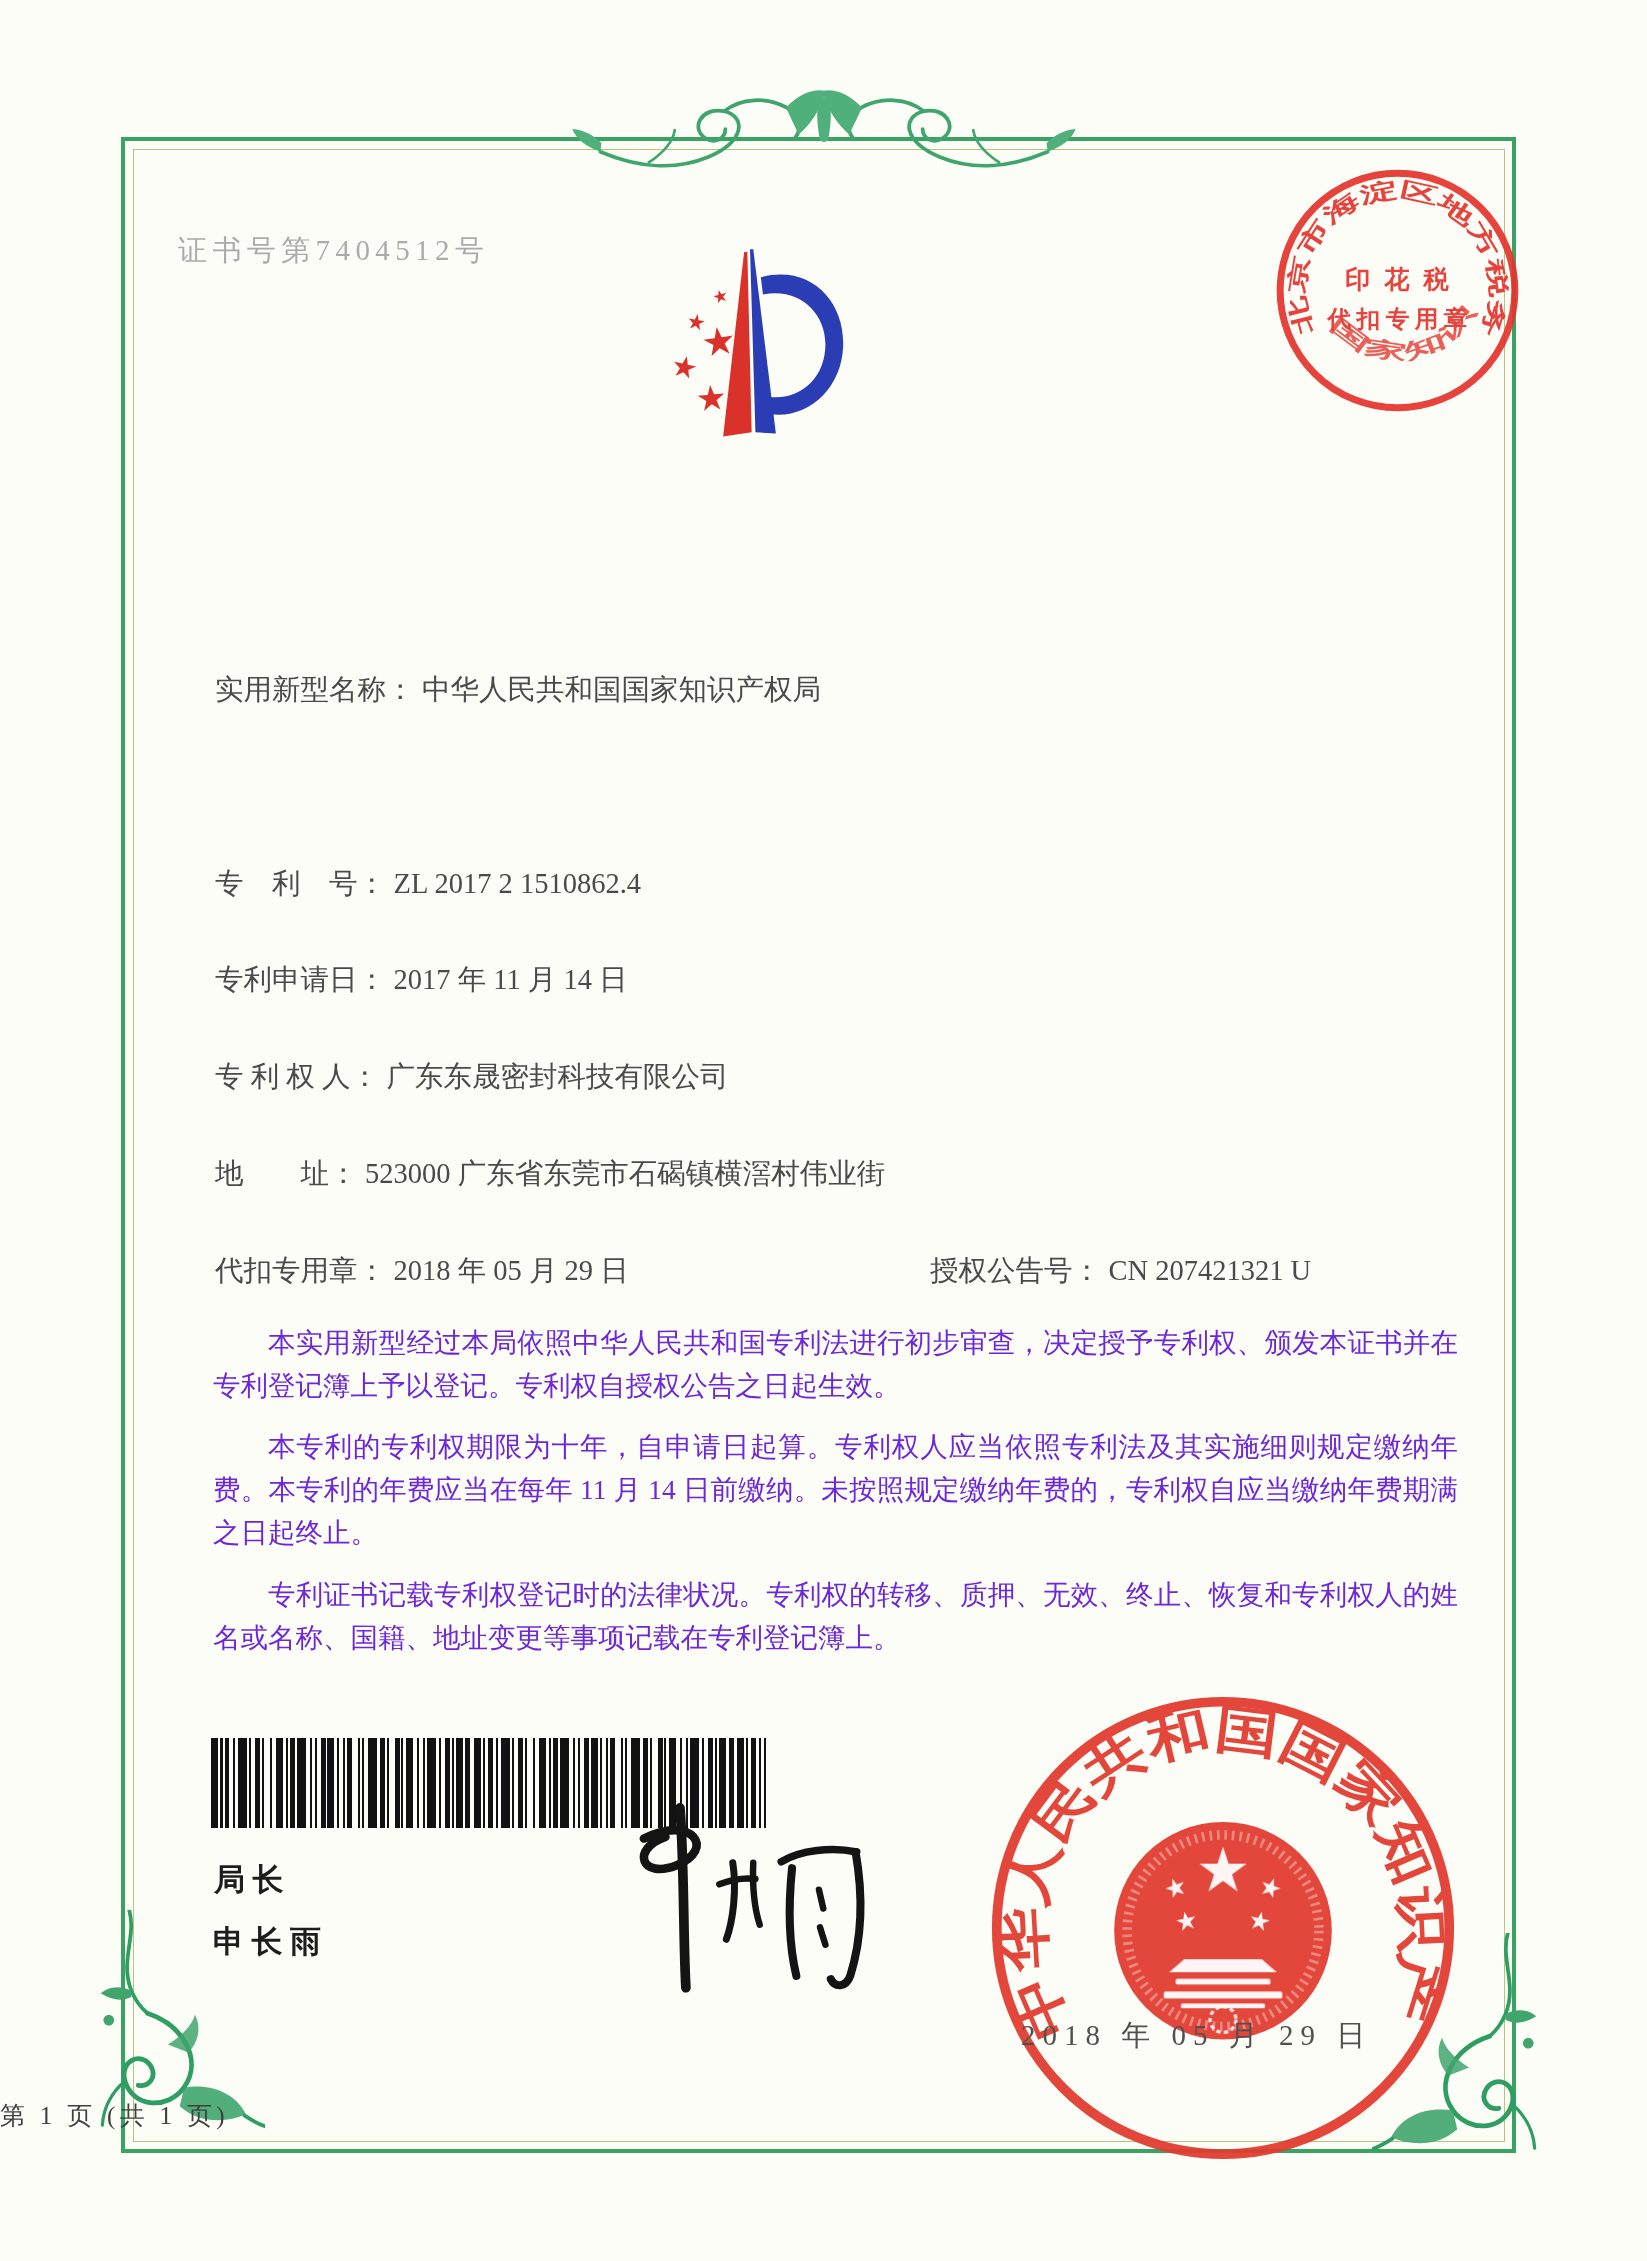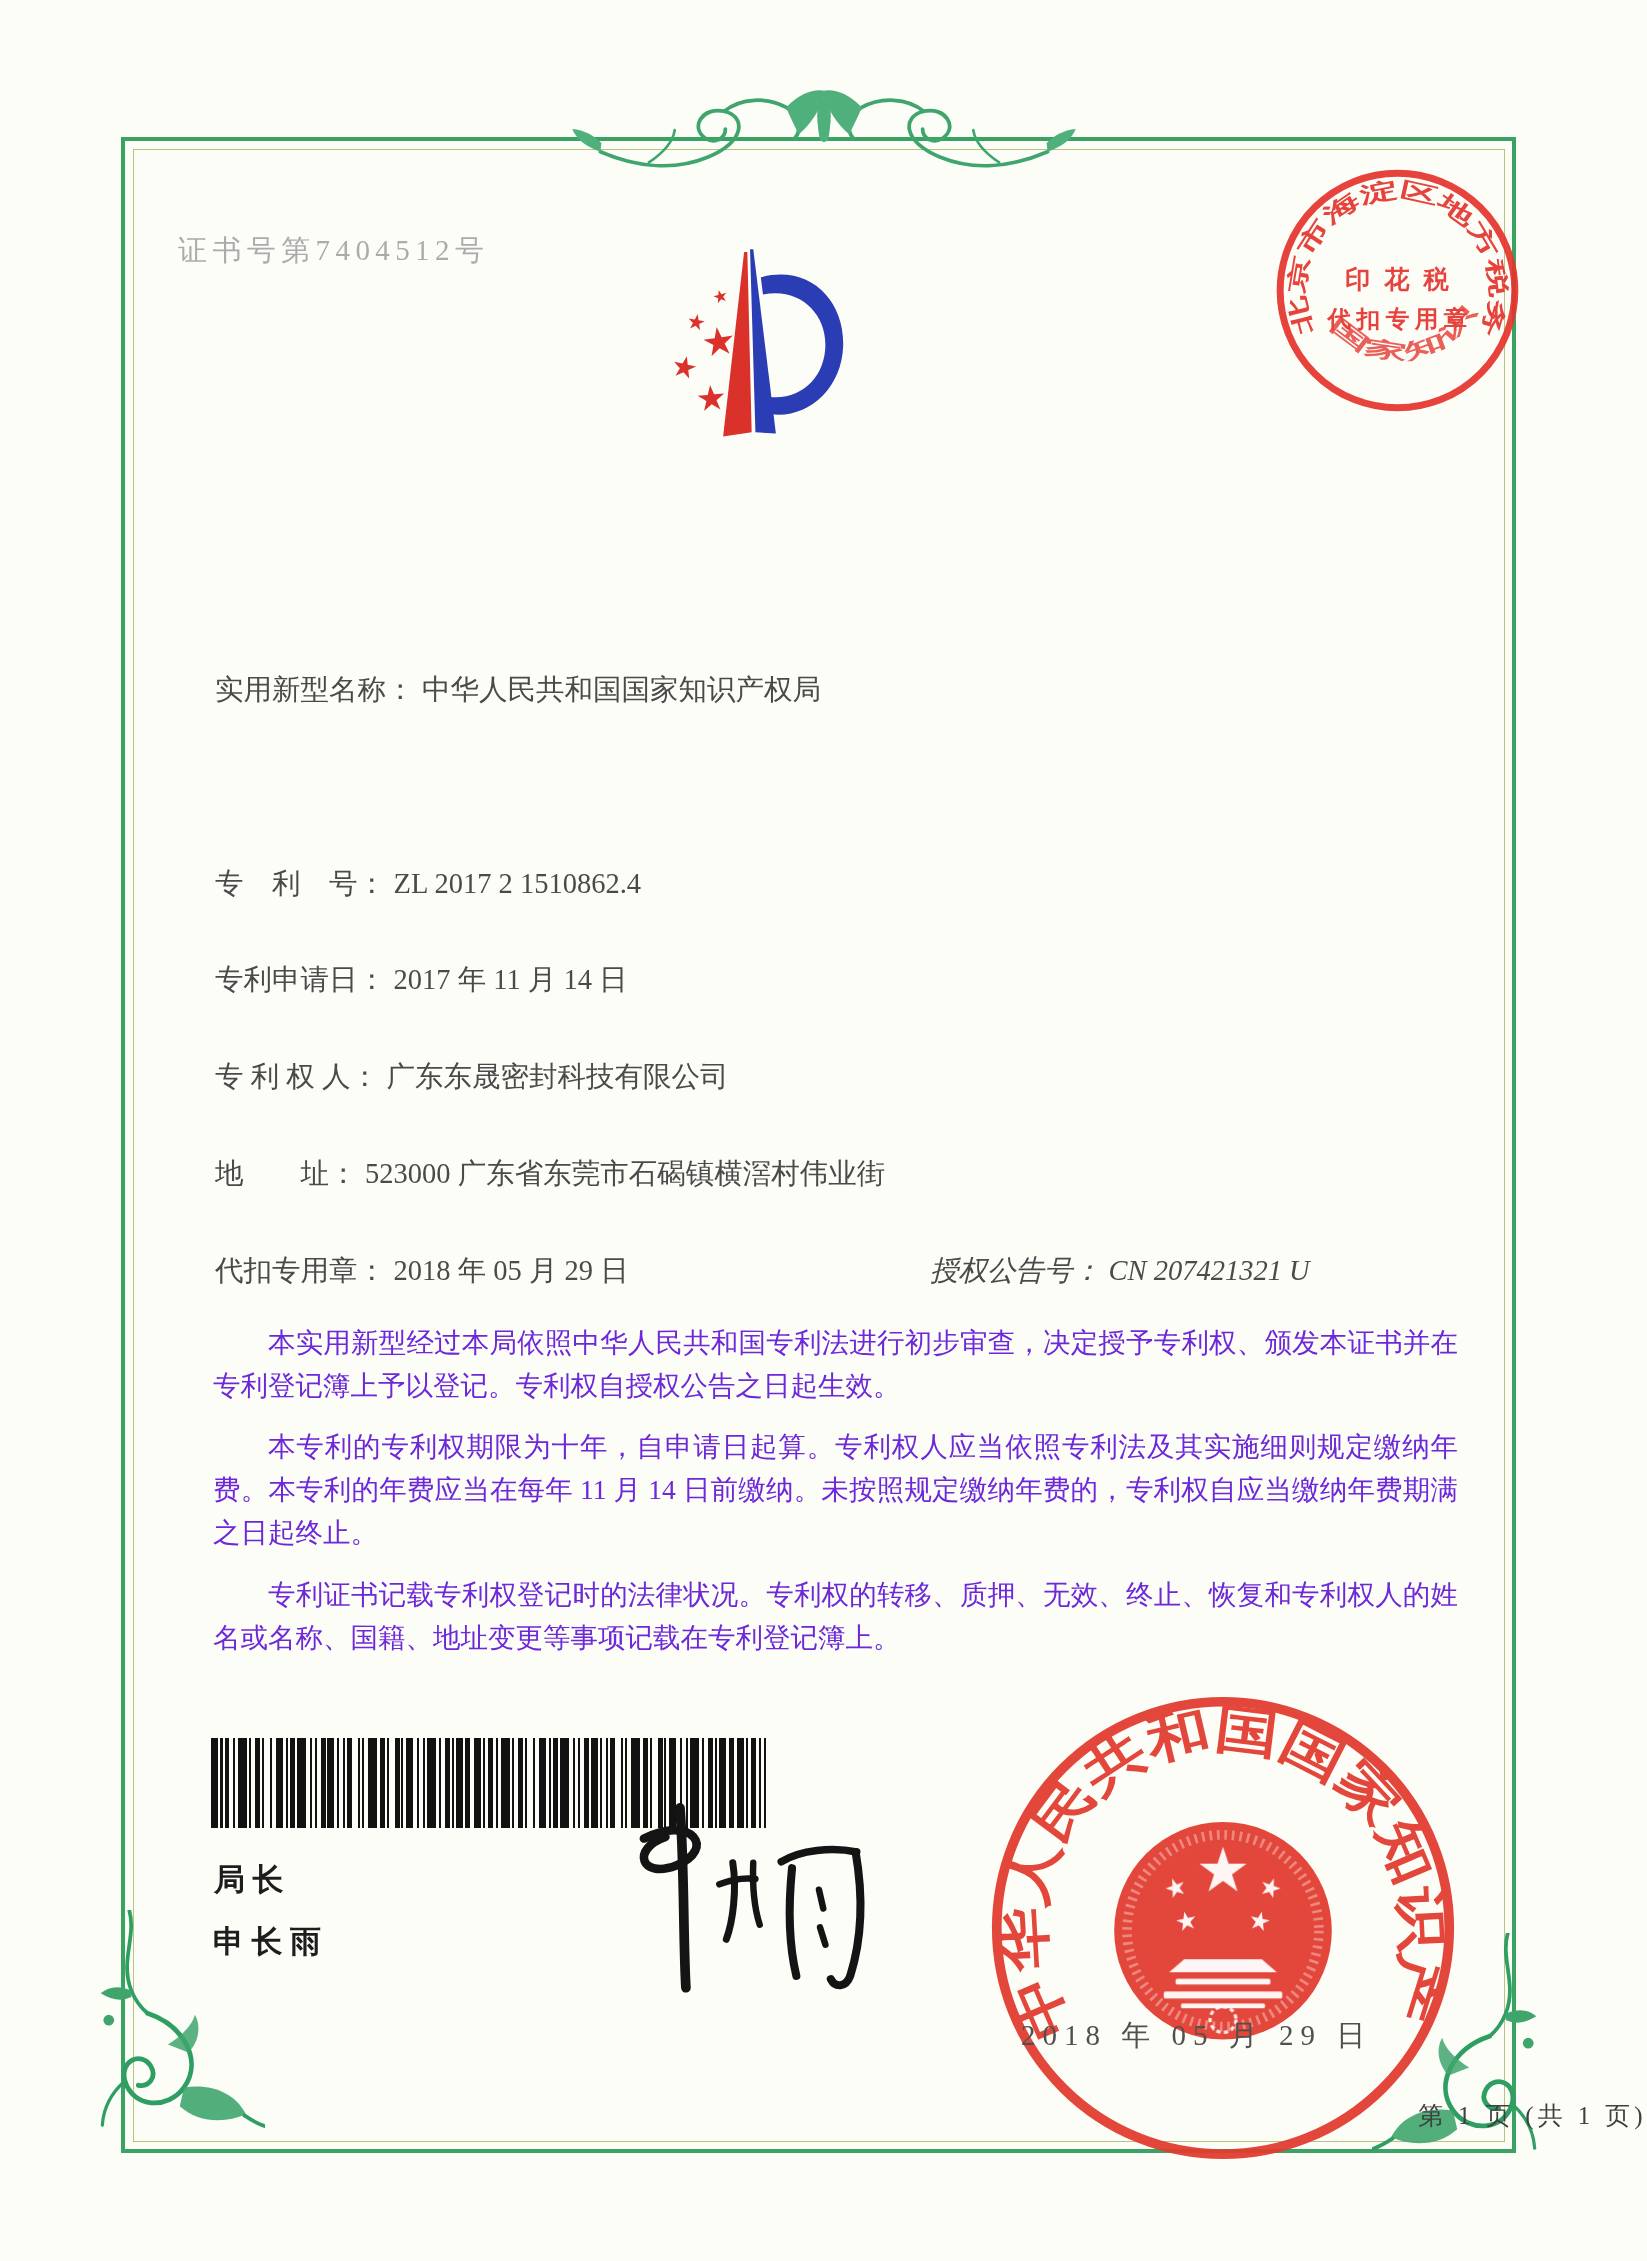--- a/index.html
+++ b/index.html
@@ -28,21 +28,21 @@
     position:absolute; left:0; top:473px; width:1647px; z-index:3;
     text-align:center; font-size:71px; font-weight:600; color:#34353d;
     letter-spacing:15px;
   }
   
   .row{
     position:absolute; left:215px; width:1250px; z-index:3;
     font-size:28.5px; line-height:33px; color:#4a4a4a; white-space:nowrap;
   }
   .row .val{ margin-left:7.5px; }
-  .row .pair2{ position:absolute; left:715px; top:0;font-style:italic; }
+  .row .pair2{ position:absolute; left:715px; top:0; }
   .r1{top:673px}.r2{top:770px}.r3{top:867px}
   .r4{top:963px}.r5{top:1060px}.r6{top:1157px}.r7{top:1254px}
   
   .body-text{
     position:absolute; left:213px; top:1321px; width:1245px; z-index:3;
     font-size:27.5px; line-height:43px; text-align:justify; color:#6d28d9;
   }
   .body-text p{ margin:0 0 18.3px 0; text-indent:55px; }
   
   #barcode{
@@ -69,21 +69,21 @@
     position:absolute; left:1021px; top:2016px; z-index:5;
     font-size:29px; letter-spacing:7px; color:#50504e; white-space:nowrap;
   }
   
   .dragons{ position:absolute; left:568px; top:87px; z-index:2; }
   .corner-left{ position:absolute; left:87px; top:1910px; z-index:2; }
   .corner-right{ position:absolute; left:1372px; top:1933px; z-index:2; transform:scaleX(-1); }
   
   .footer{
     position:absolute; left:0; top:2099px; width:1647px; z-index:3;
-    text-align:right; font-size:25px; letter-spacing:4.3px; color:#3f3f3f;
+    text-align:left; font-size:25px; letter-spacing:4.3px; color:#3f3f3f;
   }
 </style>
 </head>
 <body>
 
 <div id="page">
 
   <div class="frame-outer"></div>
   <div class="frame-inner"></div>
 

